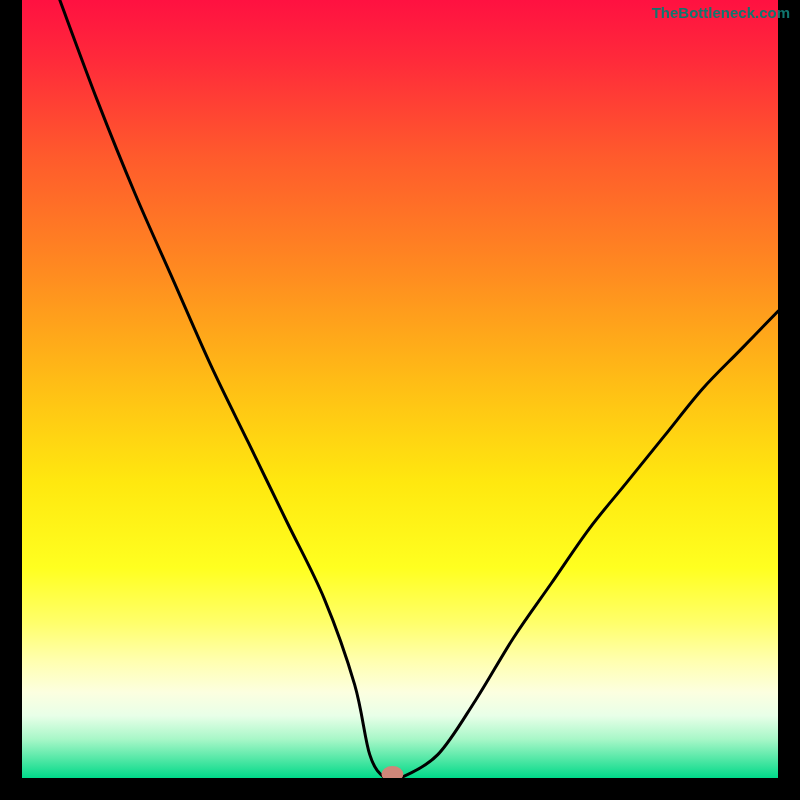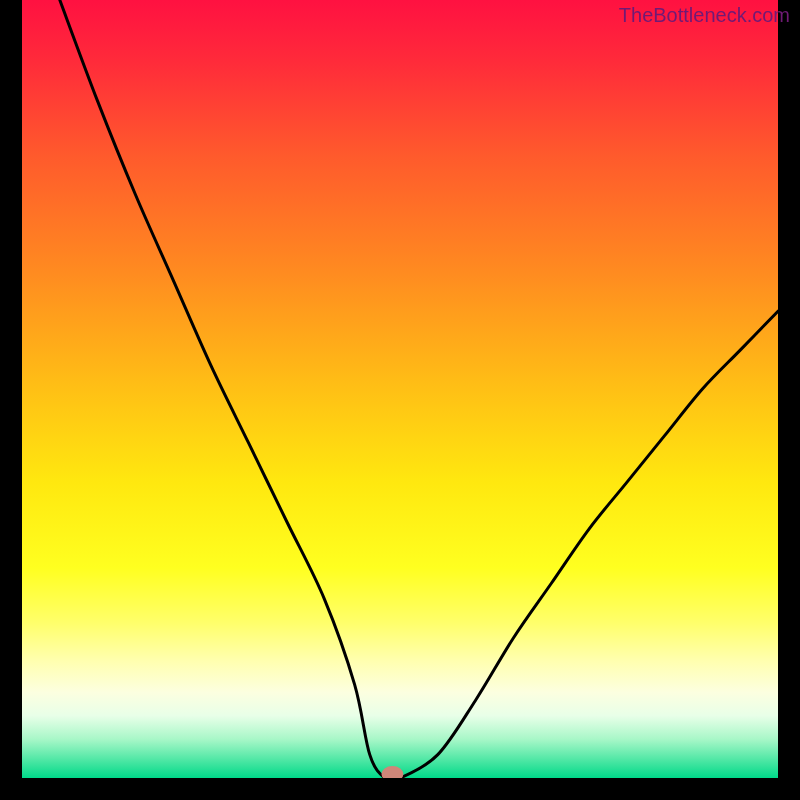--- a/index.html
+++ b/index.html
@@ -13,23 +13,23 @@
   }
   .chart-container {
     position: relative;
     width: 800px;
     height: 800px;
   }
   .watermark {
     position: absolute;
     top: 4px;
     right: 10px;
-    font-size: 20px;
-    font-weight: 400;
-    color: #701a75;
+    font-size: 15px;
+    font-weight: 700;
+    color: #0f766e;
     z-index: 10;
     letter-spacing: 0px;
   }
   svg {
     display: block;
   }
 </style>
 </head>
 <body>
 

